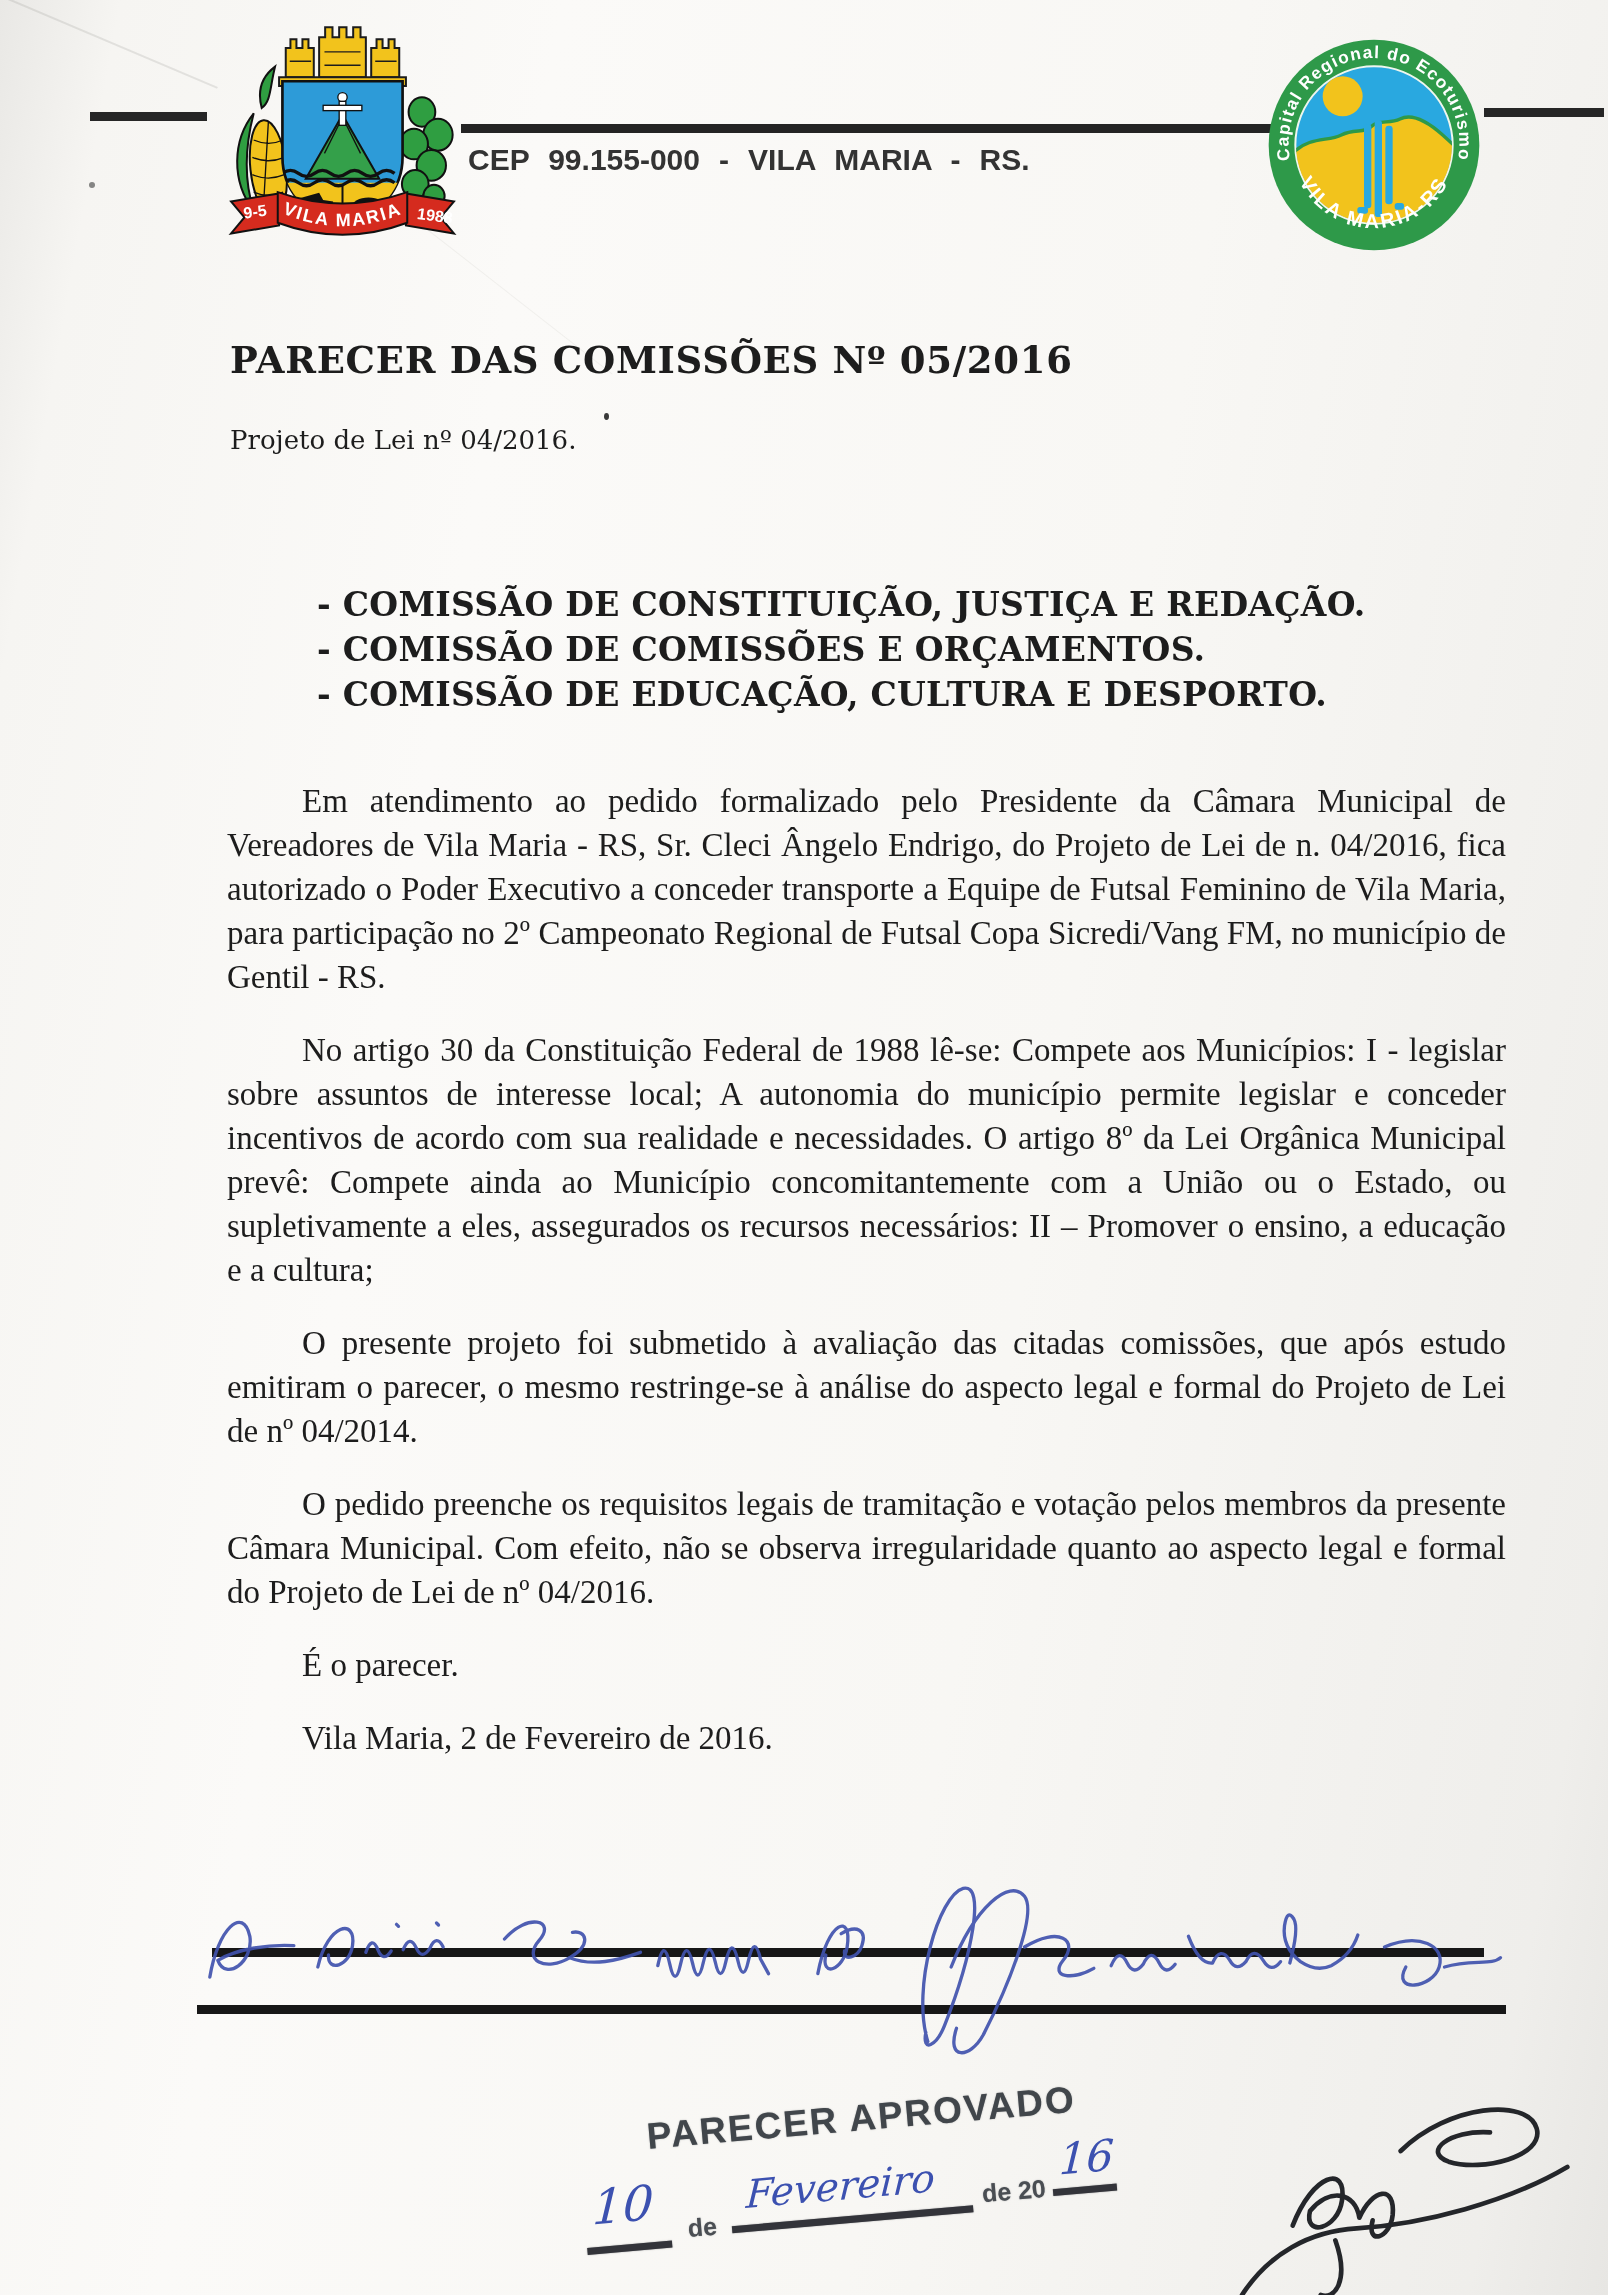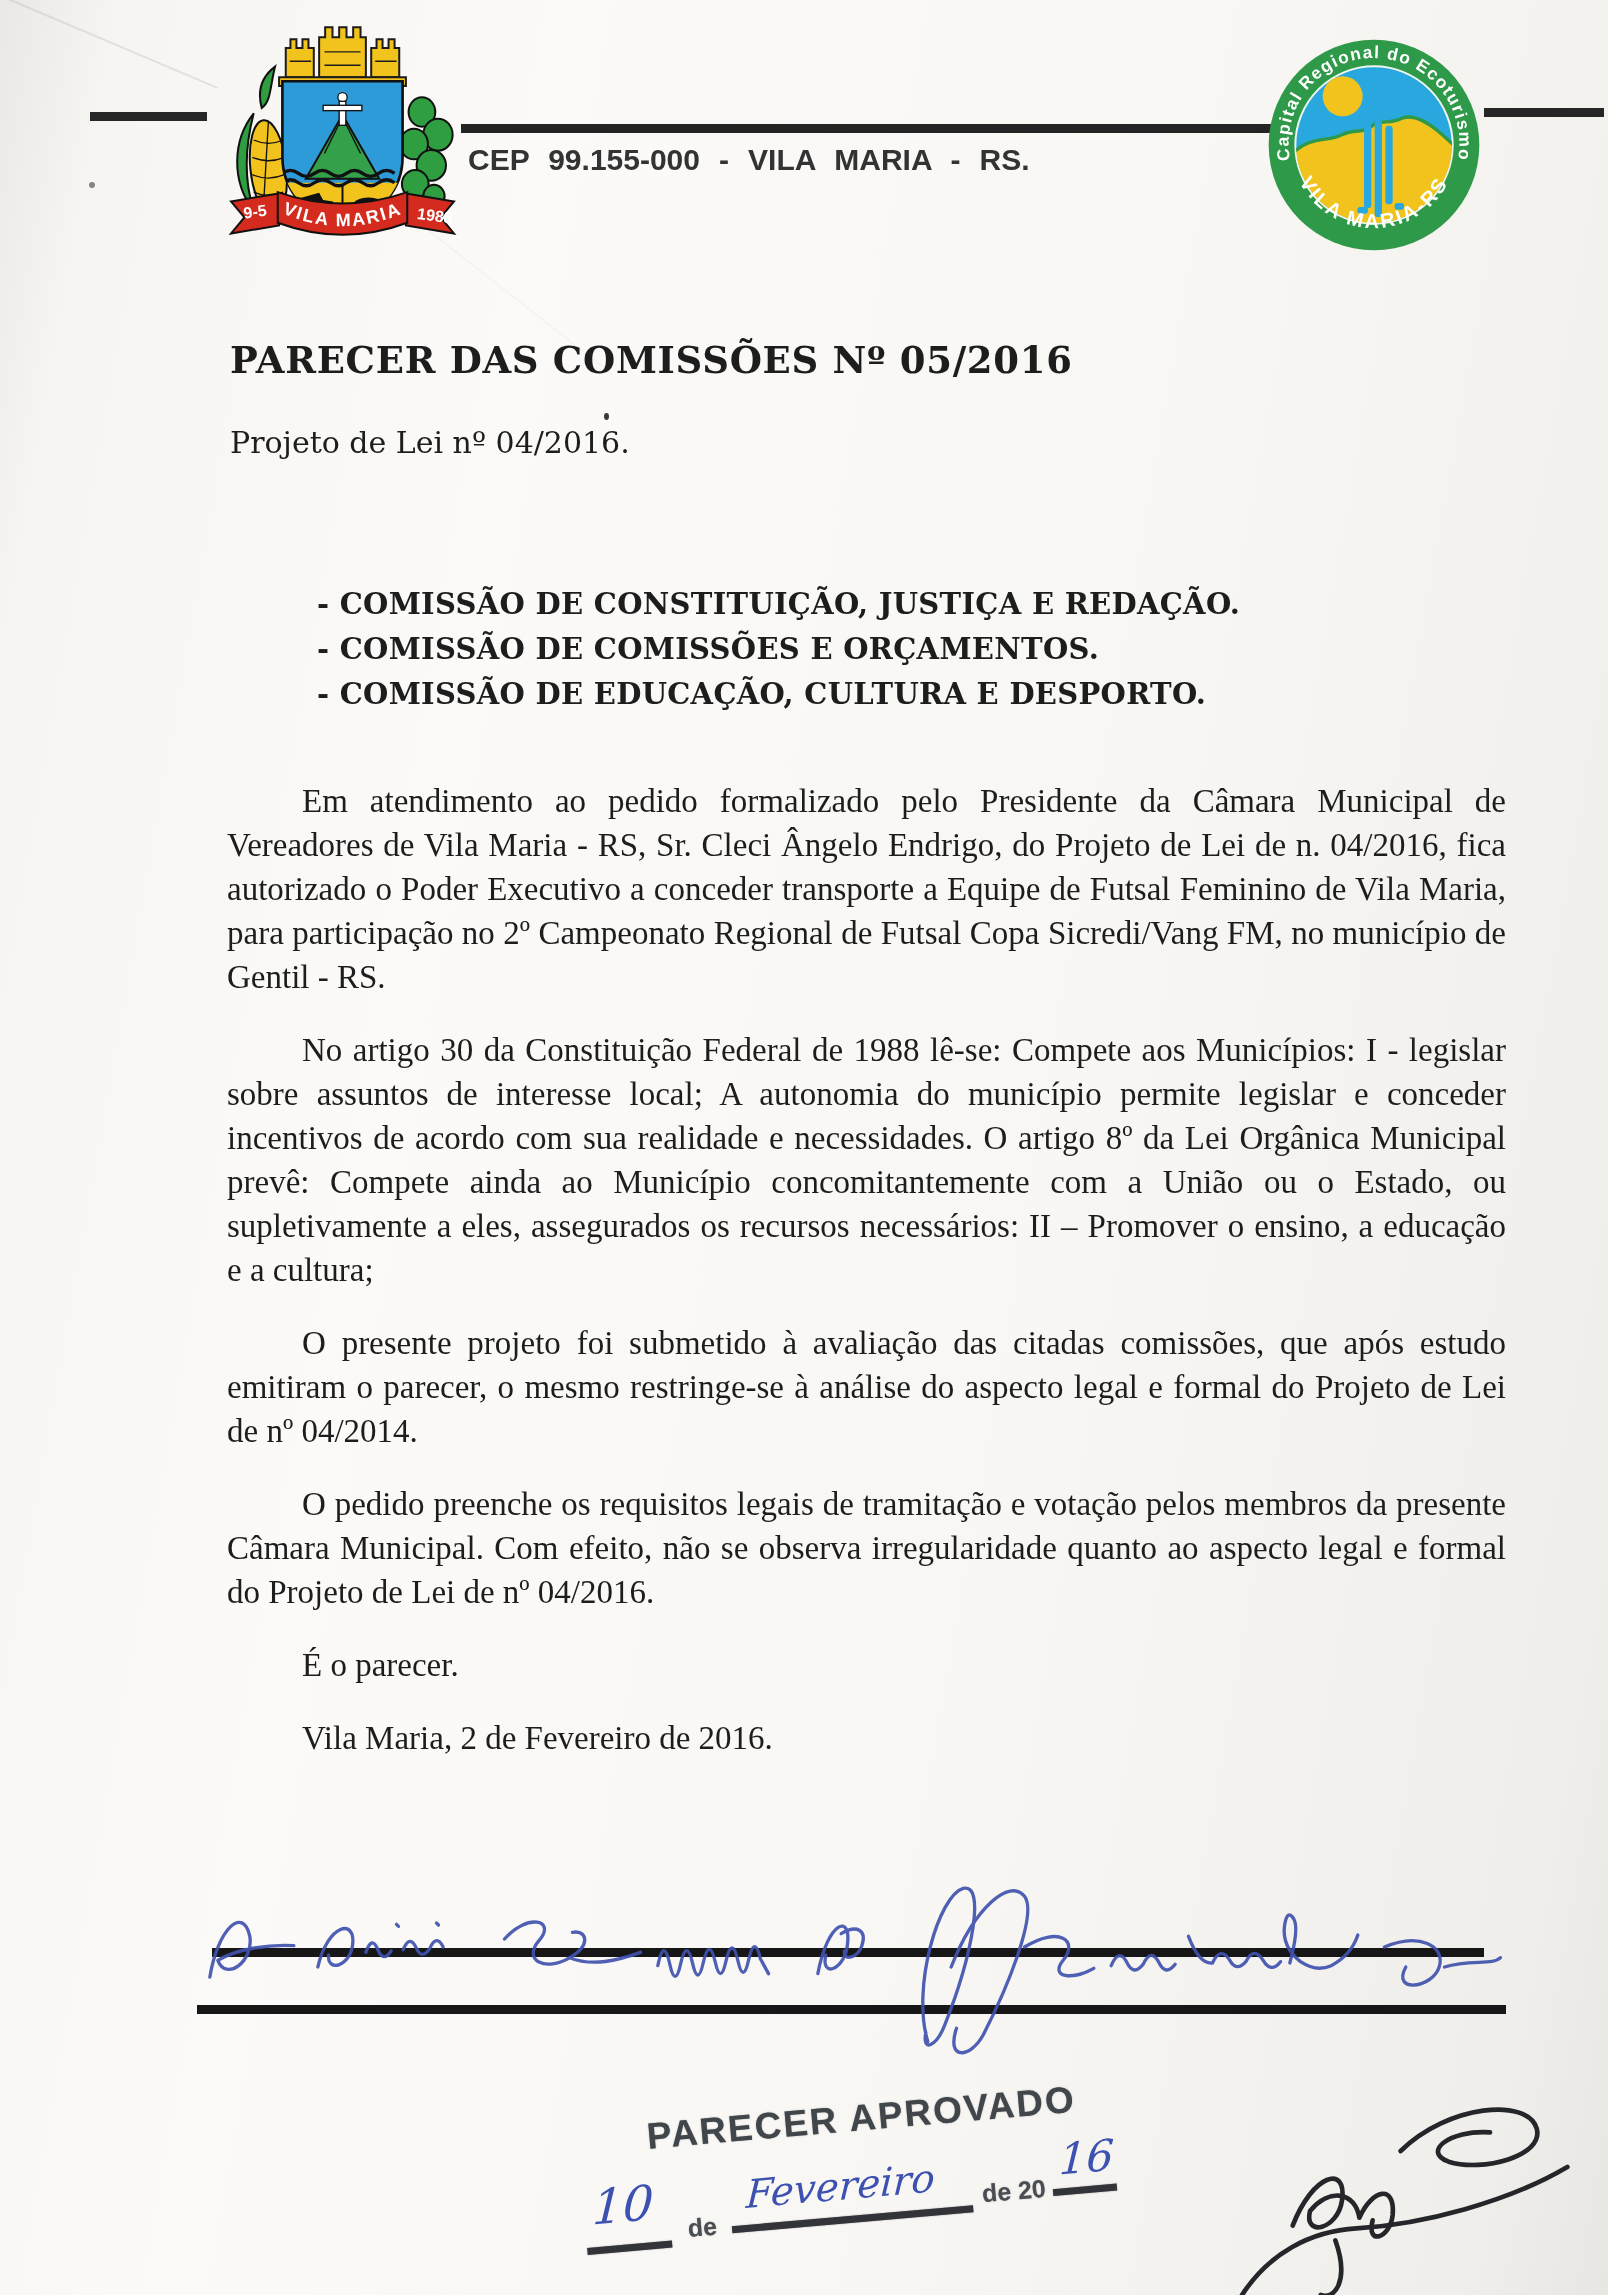--- a/index.html
+++ b/index.html
@@ -26,23 +26,23 @@
   .address-line{
     position:absolute;left:468px;top:143px;width:781px;
     font-family:"Liberation Sans",sans-serif;
     font-weight:bold;font-size:30px;color:#333;word-spacing:10.7px;white-space:nowrap;
   }
   .crest{position:absolute;left:219px;top:13.4px;}
   .seal{position:absolute;left:1264px;top:35px;}
 
   
   .doc-title{position:absolute;left:230px;top:338px;font-weight:bold;font-size:37px;letter-spacing:0.7px;}
-  .doc-ref{position:absolute;left:230px;top:425px;font-size:30px;}
+  .doc-ref{position:absolute;left:230px;top:425px;font-size:26px;}
   .doc-date{position:absolute;left:230px;top:502px;font-size:35px;}
-  .commissions{position:absolute;left:317px;top:582px;font-weight:bold;font-size:29px;line-height:45px;letter-spacing:0.3px;}
+  .commissions{position:absolute;left:317px;top:582px;font-weight:bold;font-size:33px;line-height:45px;letter-spacing:0.3px;}
   .body-text{
     position:absolute;left:227px;top:779px;width:1279px;
     font-size:33px;line-height:44px;text-align:justify;
   }
   .body-text p{margin:0 0 29px 0;text-indent:75px;font-family:Liberation Serif, serif;}
   .closing{text-align:left;}
   .sig-date{text-align:left;}
 
   
   .sig-line{position:absolute;background:#171717;height:8.7px;}

